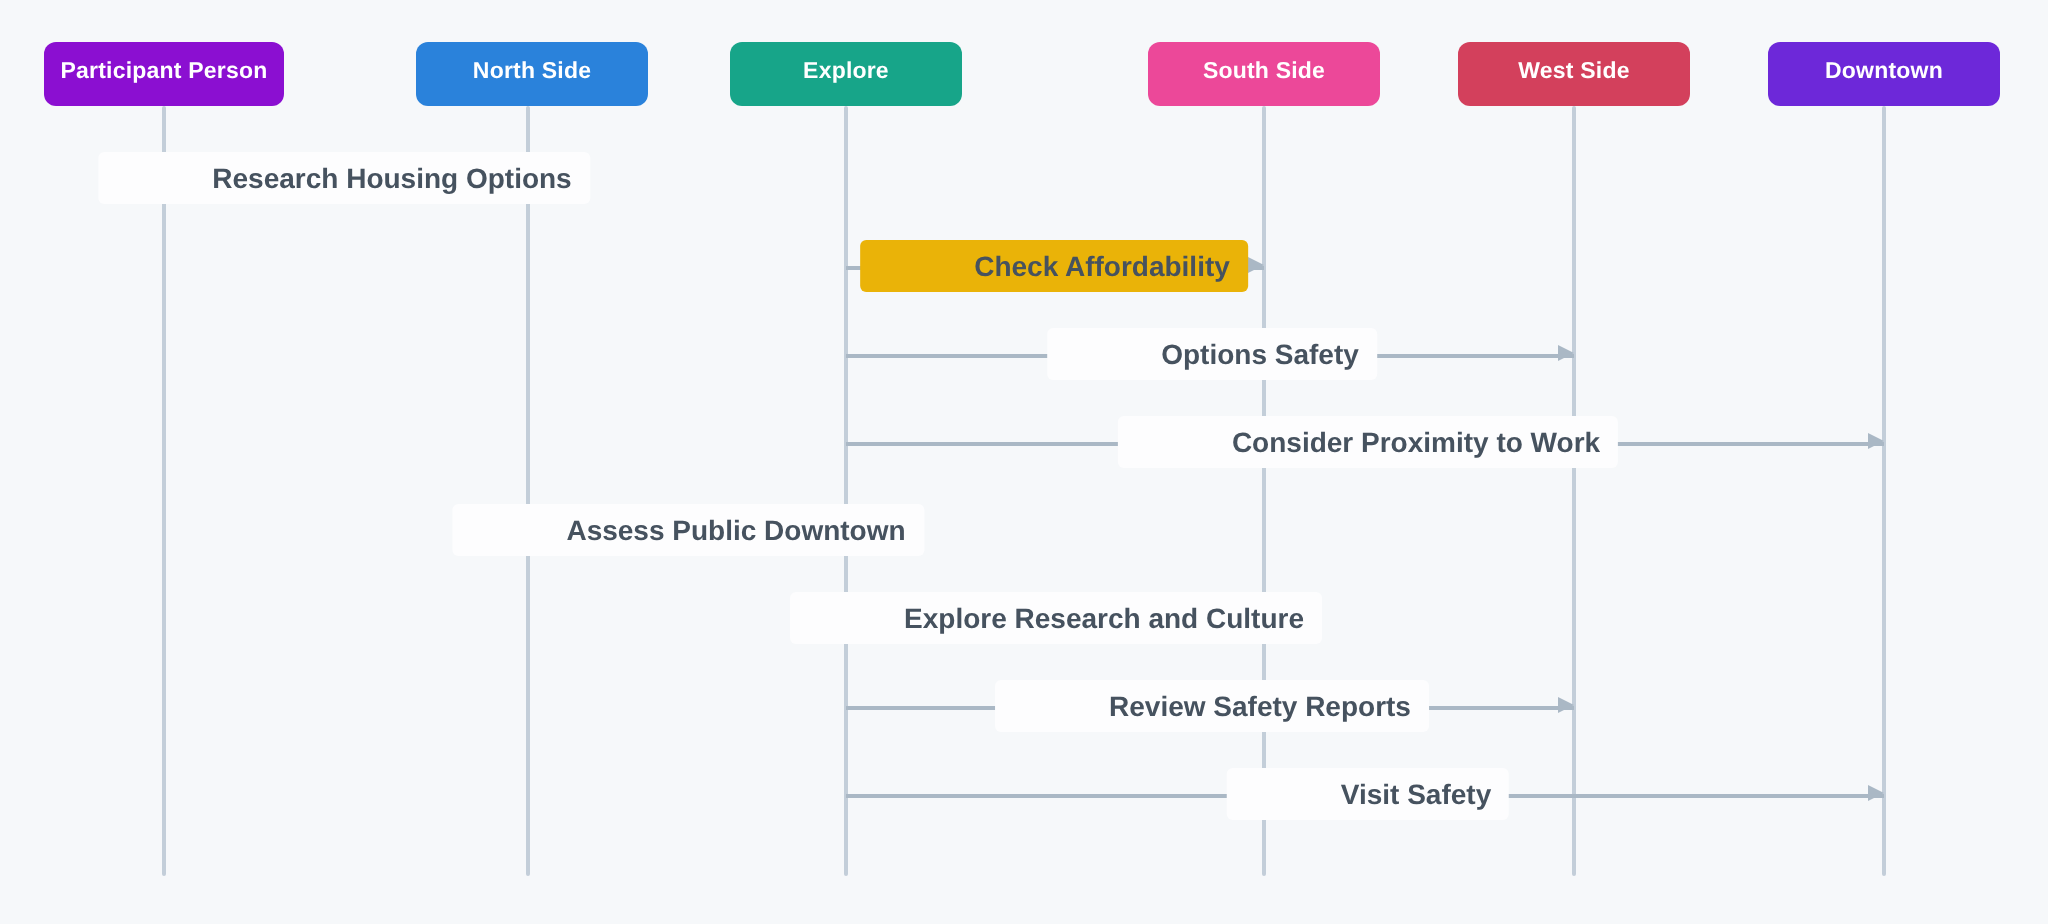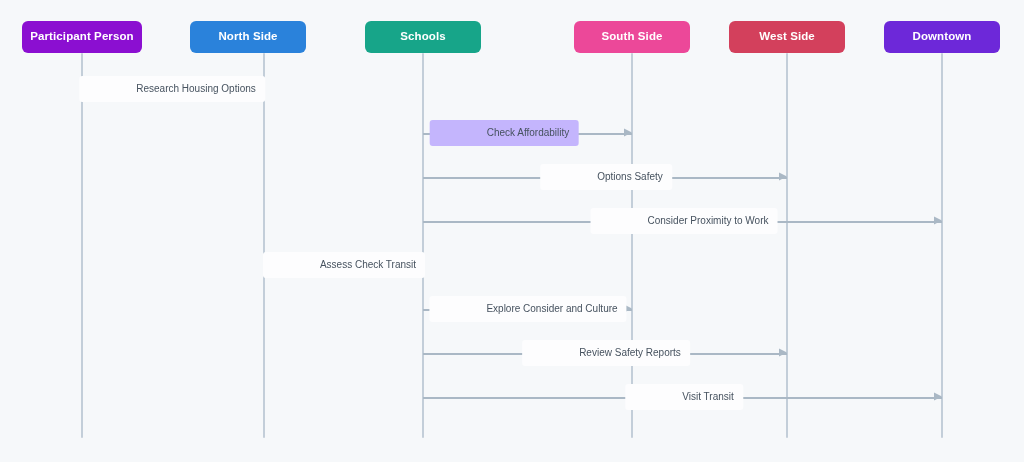--- a/index.html
+++ b/index.html
@@ -85,48 +85,48 @@
     align-items: center;
     justify-content: center;
     background: #fdfdfe;
     border-radius: 3px;
     padding: 0 9px;
     box-sizing: border-box;
     transform: translateX(-50%);
     white-space: nowrap;
   }
   .msg-label-text {
-    font-size: 10px;
+    font-size: 14px;
     color: #46525f;
-    font-weight: 400;
+    font-weight: 700;
     line-height: 1;
     margin-left: 48px;
   }
 </style>
 </head>
 <body style="background: rgb(246, 248, 250);">
 
 <div id="diagram" style="width: 1024px; height: 462px;">
   <div id="lifelines-layer">
       <div class="lifeline" style="left: 81px; top: 53px; height: 385px; background: rgb(195, 206, 217);"></div>
       <div class="lifeline" style="left: 263px; top: 53px; height: 385px; background: rgb(195, 206, 217);"></div>
       <div class="lifeline" style="left: 422px; top: 53px; height: 385px; background: rgb(195, 206, 217);"></div>
       <div class="lifeline" style="left: 631px; top: 53px; height: 385px; background: rgb(195, 206, 217);"></div>
       <div class="lifeline" style="left: 786px; top: 53px; height: 385px; background: rgb(195, 206, 217);"></div>
       <div class="lifeline" style="left: 941px; top: 53px; height: 385px; background: rgb(195, 206, 217);"></div>
     </div>
   <div id="actors-layer">
       <div class="actor" style="left: 22px; top: 21px; width: 120px; height: 32px; background: rgb(139, 15, 209);">
         <span class="actor-label">Participant Person</span>
       </div>
-      <div class="actor" style="left: 190px; top: 21px; width: 116px; height: 32px; background: rgb(42, 130, 219);">
+      <div class="actor" style="left: 208px; top: 21px; width: 116px; height: 32px; background: rgb(42, 130, 219);">
         <span class="actor-label">North Side</span>
       </div>
       <div class="actor" style="left: 365px; top: 21px; width: 116px; height: 32px; background: rgb(23, 165, 137);">
-        <span class="actor-label">Schools</span>
+        <span class="actor-label">Explore</span>
       </div>
       <div class="actor" style="left: 574px; top: 21px; width: 116px; height: 32px; background: #ec4899;">
         <span class="actor-label">South Side</span>
       </div>
       <div class="actor" style="left: 729px; top: 21px; width: 116px; height: 32px; background: rgb(211, 64, 92);">
         <span class="actor-label">West Side</span>
       </div>
       <div class="actor" style="left: 884px; top: 21px; width: 116px; height: 32px; background: #6d28d9;">
         <span class="actor-label">Downtown</span>
       </div>
@@ -135,21 +135,21 @@
       <div class="message" style="left: 0px; top: 76px; width: 1024px;">
         <div class="msg-line" style="left: 82px; width: 182px; background: rgb(170, 184, 197);"></div>
         <div class="arrowhead right" style="left: 256px; border-left-color: rgb(170, 184, 197);"></div>
         <div class="msg-label" style="left: 172px; background: rgb(253, 253, 254);">
           <span class="msg-label-text" style="color: rgb(70, 82, 95);">Research Housing Options</span>
         </div>
       </div>
       <div class="message" style="left: 0px; top: 120px; width: 1024px;">
         <div class="msg-line" style="left: 423px; width: 209px; background: rgb(170, 184, 197);"></div>
         <div class="arrowhead right" style="left: 624px; border-left-color: rgb(170, 184, 197);"></div>
-        <div class="msg-label" style="left: 504px; background: #c4b5fd;">
+        <div class="msg-label" style="left: 527px; background: #eab308;">
           <span class="msg-label-text" style="color: rgb(70, 82, 95);">Check Affordability</span>
         </div>
       </div>
       <div class="message" style="left: 0px; top: 164px; width: 1024px;">
         <div class="msg-line" style="left: 423px; width: 364px; background: rgb(170, 184, 197);"></div>
         <div class="arrowhead right" style="left: 779px; border-left-color: rgb(170, 184, 197);"></div>
         <div class="msg-label" style="left: 606px; background: rgb(253, 253, 254);">
           <span class="msg-label-text" style="color: rgb(70, 82, 95);">Options Safety</span>
         </div>
       </div>
@@ -157,38 +157,38 @@
         <div class="msg-line" style="left: 423px; width: 519px; background: rgb(170, 184, 197);"></div>
         <div class="arrowhead right" style="left: 934px; border-left-color: rgb(170, 184, 197);"></div>
         <div class="msg-label" style="left: 684px; background: rgb(253, 253, 254);">
           <span class="msg-label-text" style="color: rgb(70, 82, 95);">Consider Proximity to Work</span>
         </div>
       </div>
       <div class="message" style="left: 0px; top: 252px; width: 1024px;">
         <div class="msg-line" style="left: 264px; width: 159px; background: rgb(170, 184, 197);"></div>
         <div class="arrowhead left" style="left: 264px; border-right-color: rgb(170, 184, 197);"></div>
         <div class="msg-label" style="left: 344px; background: rgb(253, 253, 254);">
-          <span class="msg-label-text" style="color: rgb(70, 82, 95);">Assess Check Transit</span>
+          <span class="msg-label-text" style="color: rgb(70, 82, 95);">Assess Public Downtown</span>
         </div>
       </div>
       <div class="message" style="left: 0px; top: 296px; width: 1024px;">
         <div class="msg-line" style="left: 423px; width: 209px; background: rgb(170, 184, 197);"></div>
         <div class="arrowhead right" style="left: 624px; border-left-color: rgb(170, 184, 197);"></div>
         <div class="msg-label" style="left: 528px; background: rgb(253, 253, 254);">
-          <span class="msg-label-text" style="color: rgb(70, 82, 95);">Explore Consider and Culture</span>
+          <span class="msg-label-text" style="color: rgb(70, 82, 95);">Explore Research and Culture</span>
         </div>
       </div>
       <div class="message" style="left: 0px; top: 340px; width: 1024px;">
         <div class="msg-line" style="left: 423px; width: 364px; background: rgb(170, 184, 197);"></div>
         <div class="arrowhead right" style="left: 779px; border-left-color: rgb(170, 184, 197);"></div>
         <div class="msg-label" style="left: 606px; background: rgb(253, 253, 254); text-align: center;">
           <span class="msg-label-text" style="color: rgb(70, 82, 95);">Review Safety Reports</span>
         </div>
       </div>
       <div class="message" style="left: 0px; top: 384px; width: 1024px;">
         <div class="msg-line" style="left: 423px; width: 519px; background: rgb(170, 184, 197);"></div>
         <div class="arrowhead right" style="left: 934px; border-left-color: rgb(170, 184, 197);"></div>
         <div class="msg-label" style="left: 684px; background: rgb(253, 253, 254);">
-          <span class="msg-label-text" style="color: rgb(70, 82, 95);">Visit Transit</span>
+          <span class="msg-label-text" style="color: rgb(70, 82, 95);">Visit Safety</span>
         </div>
       </div>
     </div>
 </div>
 
 </body></html>

